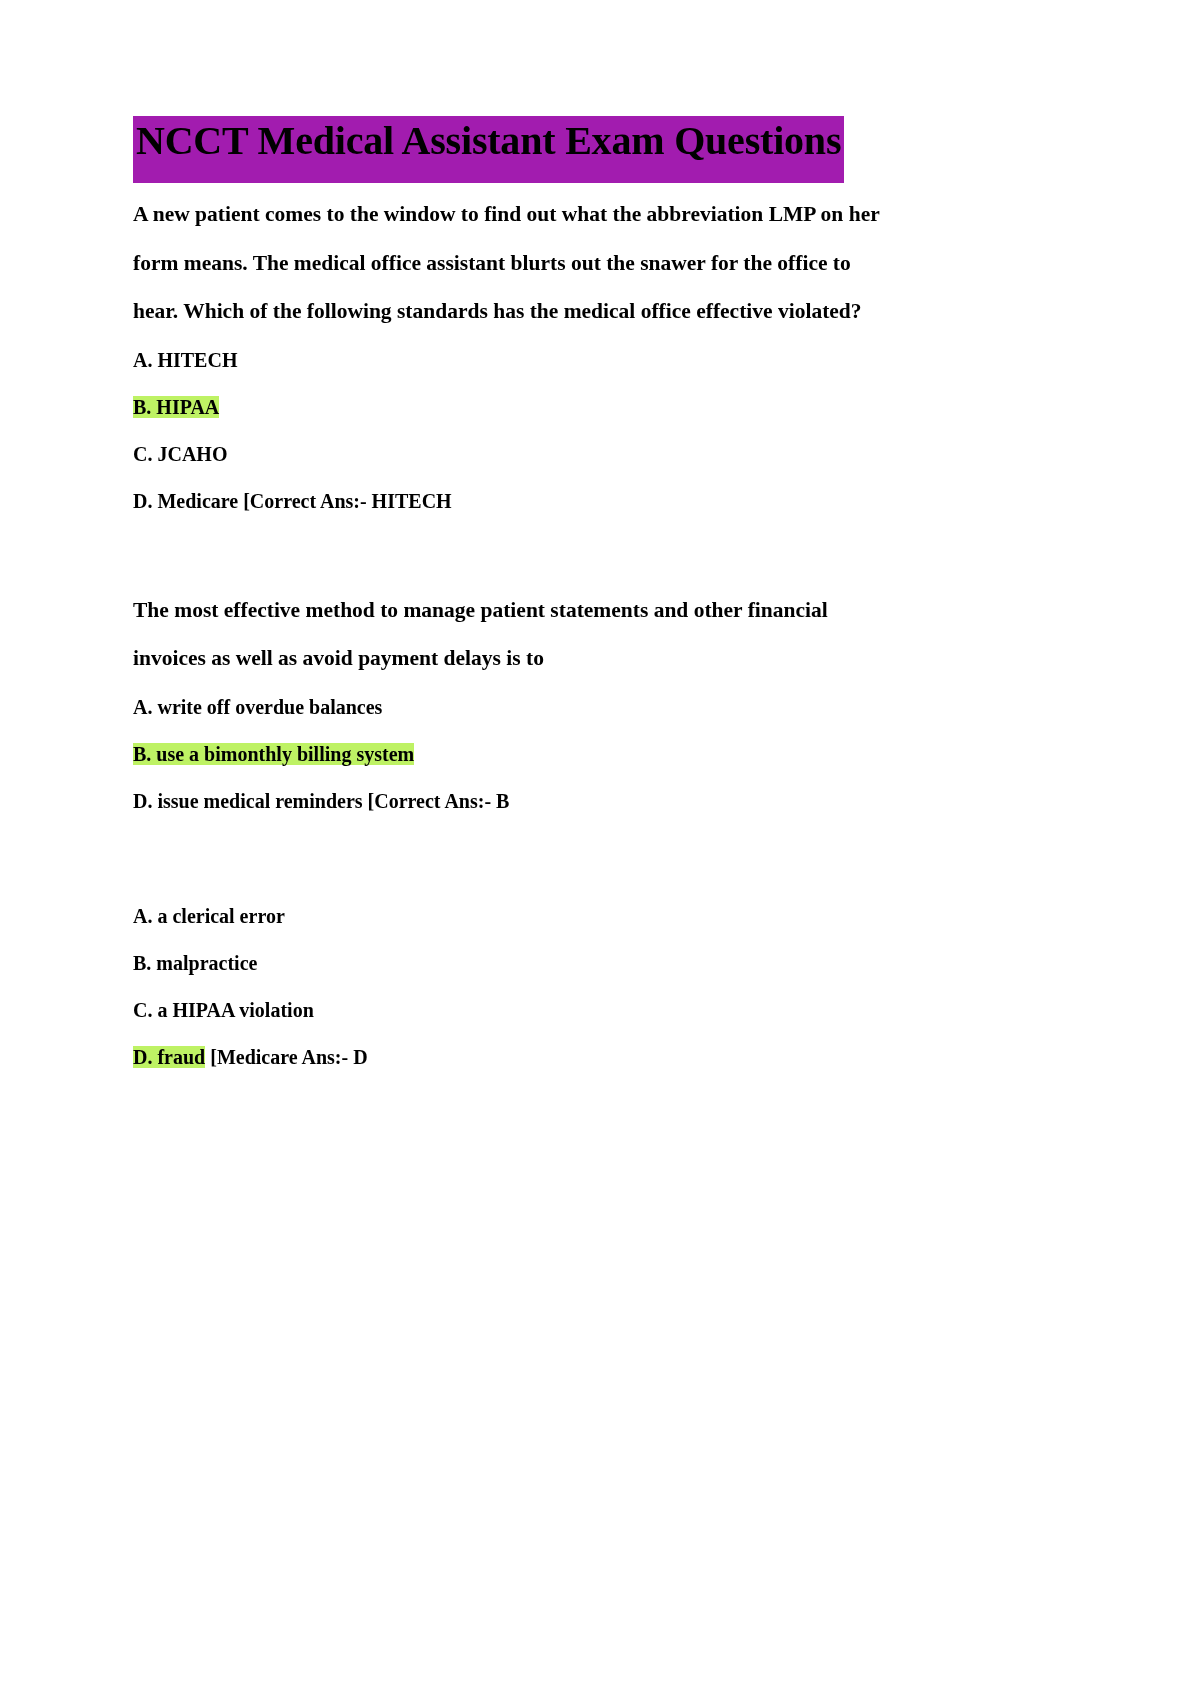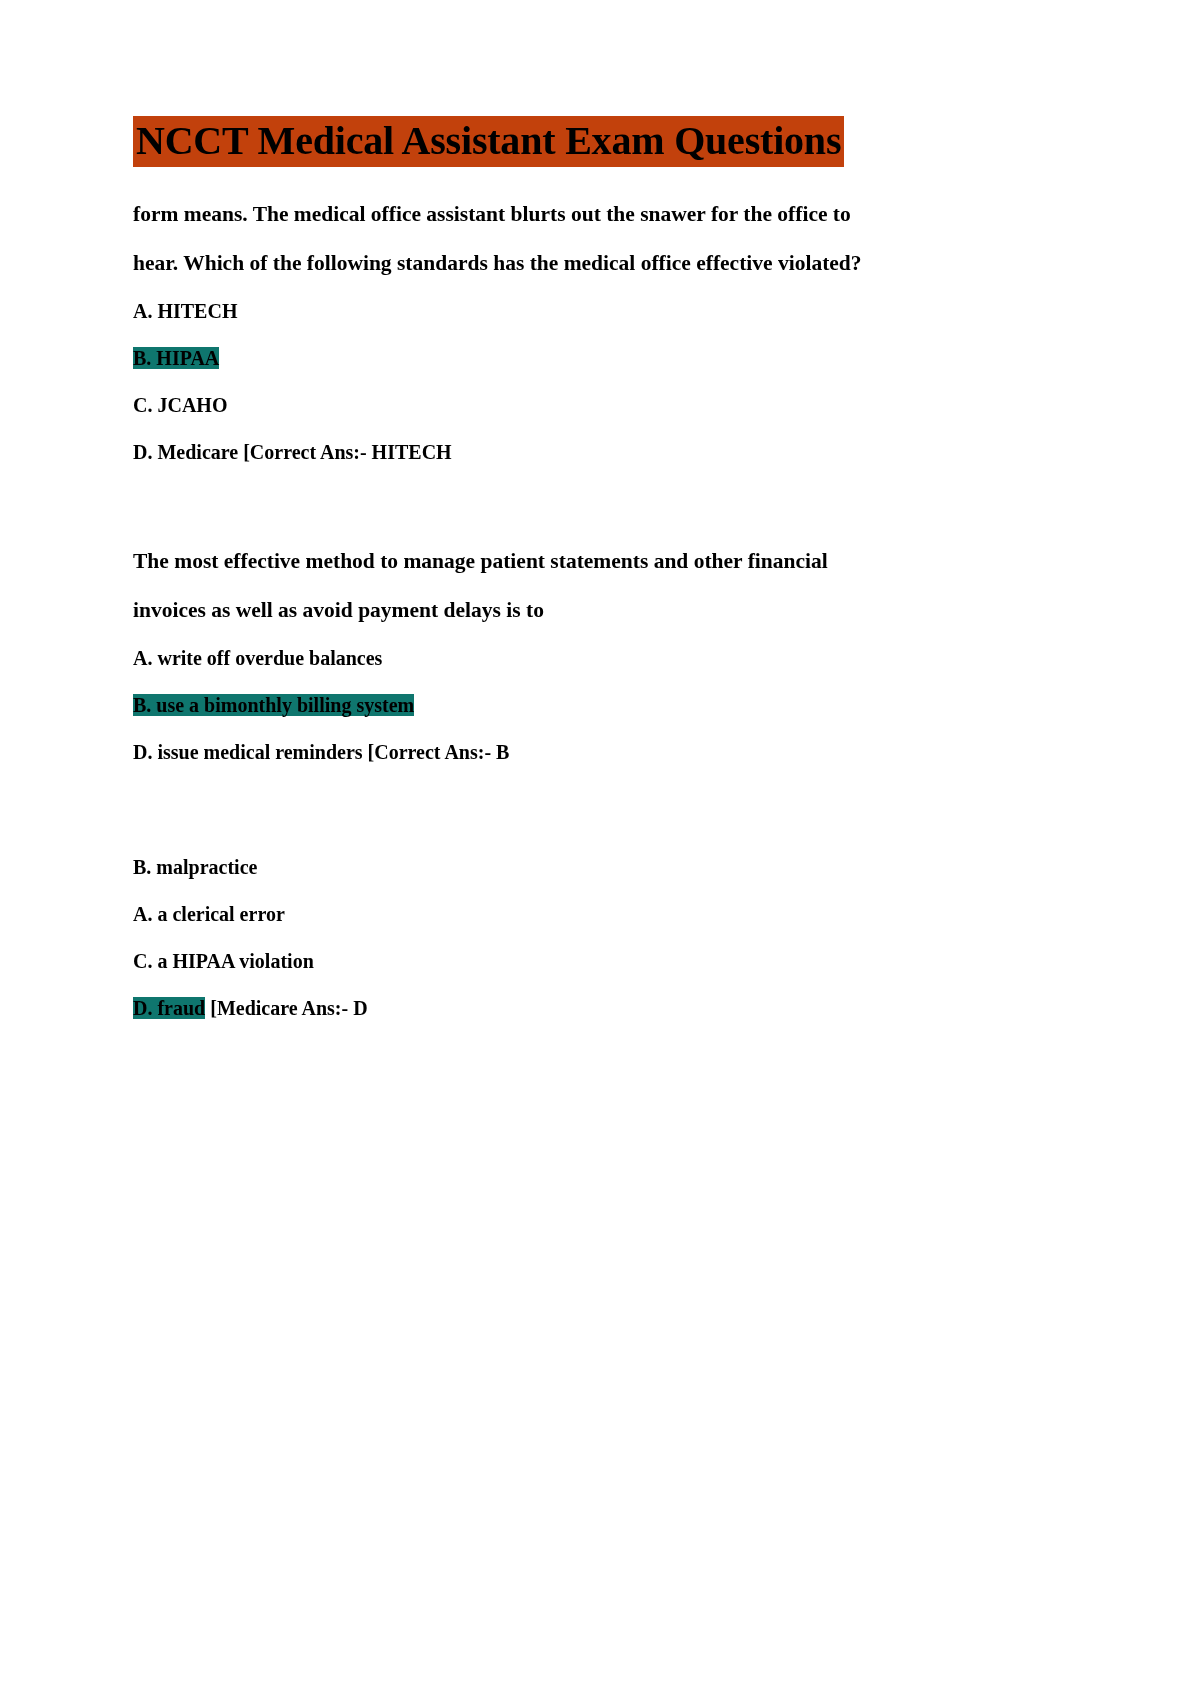--- a/index.html
+++ b/index.html
@@ -29,22 +29,22 @@
   }
   .doc-title {
     font-size: 40px;
     font-weight: bold;
     line-height: 1.16;
     letter-spacing: -0.2px;
     margin: 0 0 0 0;
     display: block;
   }
   .doc-title .hl {
-    background: #c2410c;
-    padding: 2px 3px 4px 3px;
+    background: #a21caf;
+    padding: 2px 3px 20px 3px;
   }
   .spacer-after-title { height: 40px; }
 
   .qblock { margin: 0; }
   .qstem {
     font-size: 21.5px;
     font-weight: bold;
     line-height: 1.0;
     margin: 0;
   }
@@ -54,40 +54,41 @@
     white-space: nowrap;
   }
   .opt {
     font-size: 20px;
     font-weight: bold;
     line-height: 1.0;
     margin: 0 0 27px 0;
     white-space: nowrap;
   }
   .opt .hl, .qstem .hl {
-    background: #0f766e;
+    background: #bef264;
   }
   .opt .tail {
     background: transparent;
   }
   .gap-block { height: 62px; }
   .gap-block-2 { height: 68px; }
 </style>
 </head>
 <body>
 
 <div class="page">
   <div class="content">
 
     <h1 class="doc-title"><span class="hl">NCCT Medical Assistant Exam Questions</span></h1>
 
     <div class="spacer-after-title"></div>
 
     <div class="qblock">
       <div class="qstem">
+        <span class="ln">A new patient comes to the window to find out what the abbreviation LMP on her</span>
         <span class="ln">form means. The medical office assistant blurts out the snawer for the office to</span>
         <span class="ln">hear. Which of the following standards has the medical office effective violated?</span>
       </div>
       <div class="opt"><span>A. HITECH</span></div>
       <div class="opt"><span class="hl">B. HIPAA</span></div>
       <div class="opt"><span>C. JCAHO</span></div>
       <div class="opt"><span>D. Medicare [Correct Ans:- HITECH</span></div>
     </div>
 
     <div class="gap-block"></div>
@@ -98,20 +99,20 @@
         <span class="ln">invoices as well as avoid payment delays is to</span>
       </div>
       <div class="opt"><span>A. write off overdue balances</span></div>
       <div class="opt"><span class="hl">B. use a bimonthly billing system</span></div>
       <div class="opt"><span>D. issue medical reminders [Correct Ans:- B</span></div>
     </div>
 
     <div class="gap-block-2"></div>
 
     <div class="qblock">
+      <div class="opt"><span>A. a clerical error</span></div>
       <div class="opt"><span>B. malpractice</span></div>
-      <div class="opt"><span>A. a clerical error</span></div>
       <div class="opt"><span>C. a HIPAA violation</span></div>
       <div class="opt"><span class="hl">D. fraud</span><span class="tail"> [Medicare Ans:- D</span></div>
     </div>
 
   </div>
 </div>
 
 </body></html>

